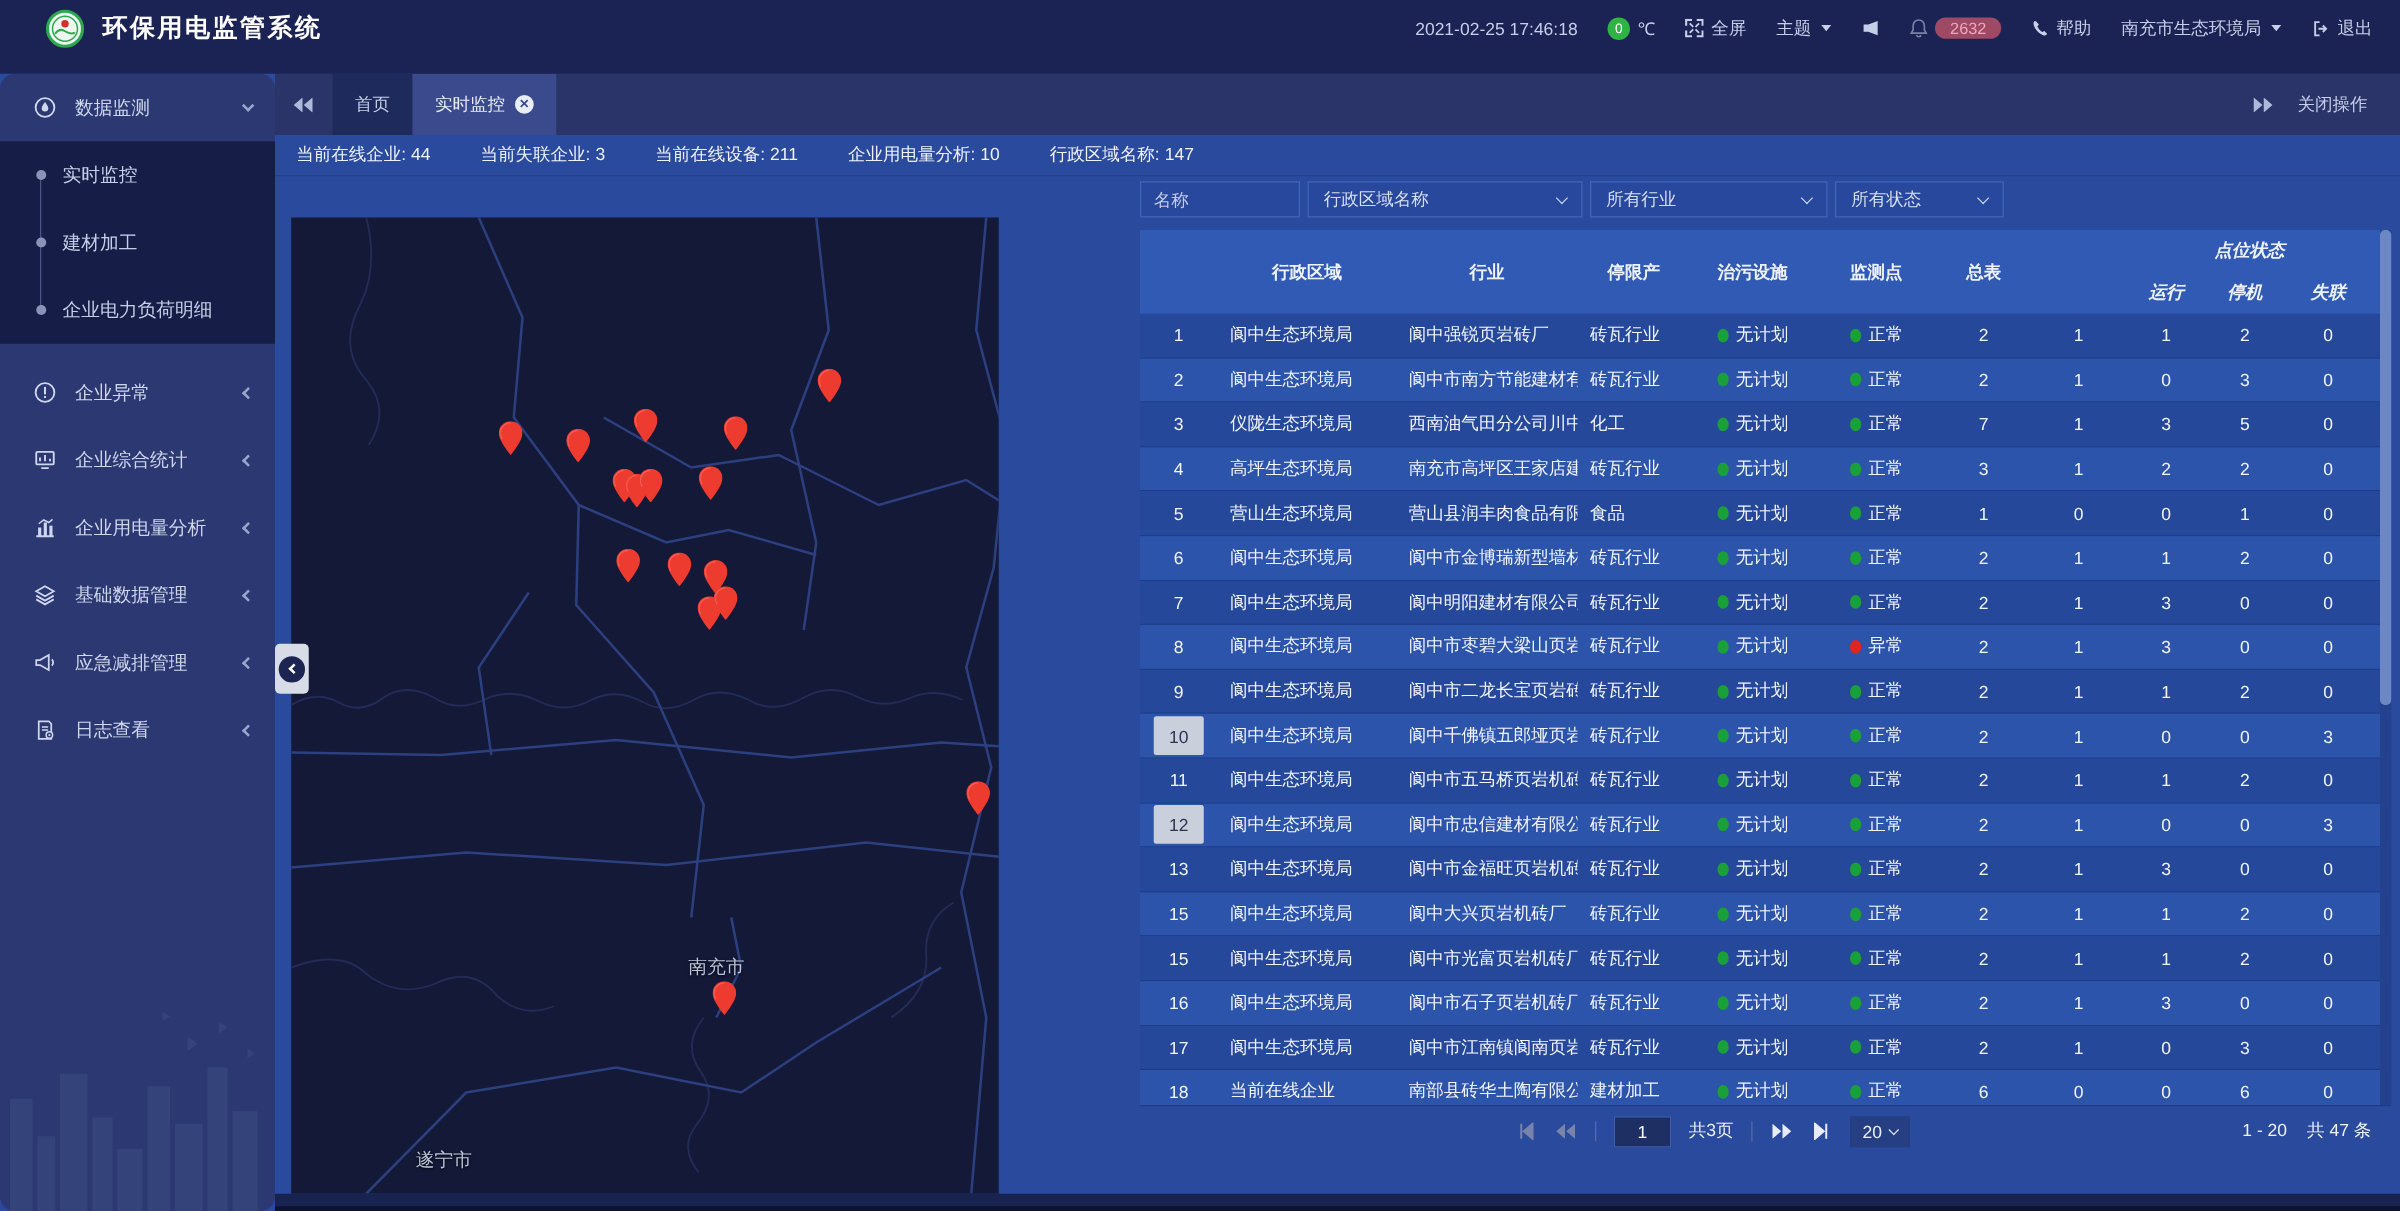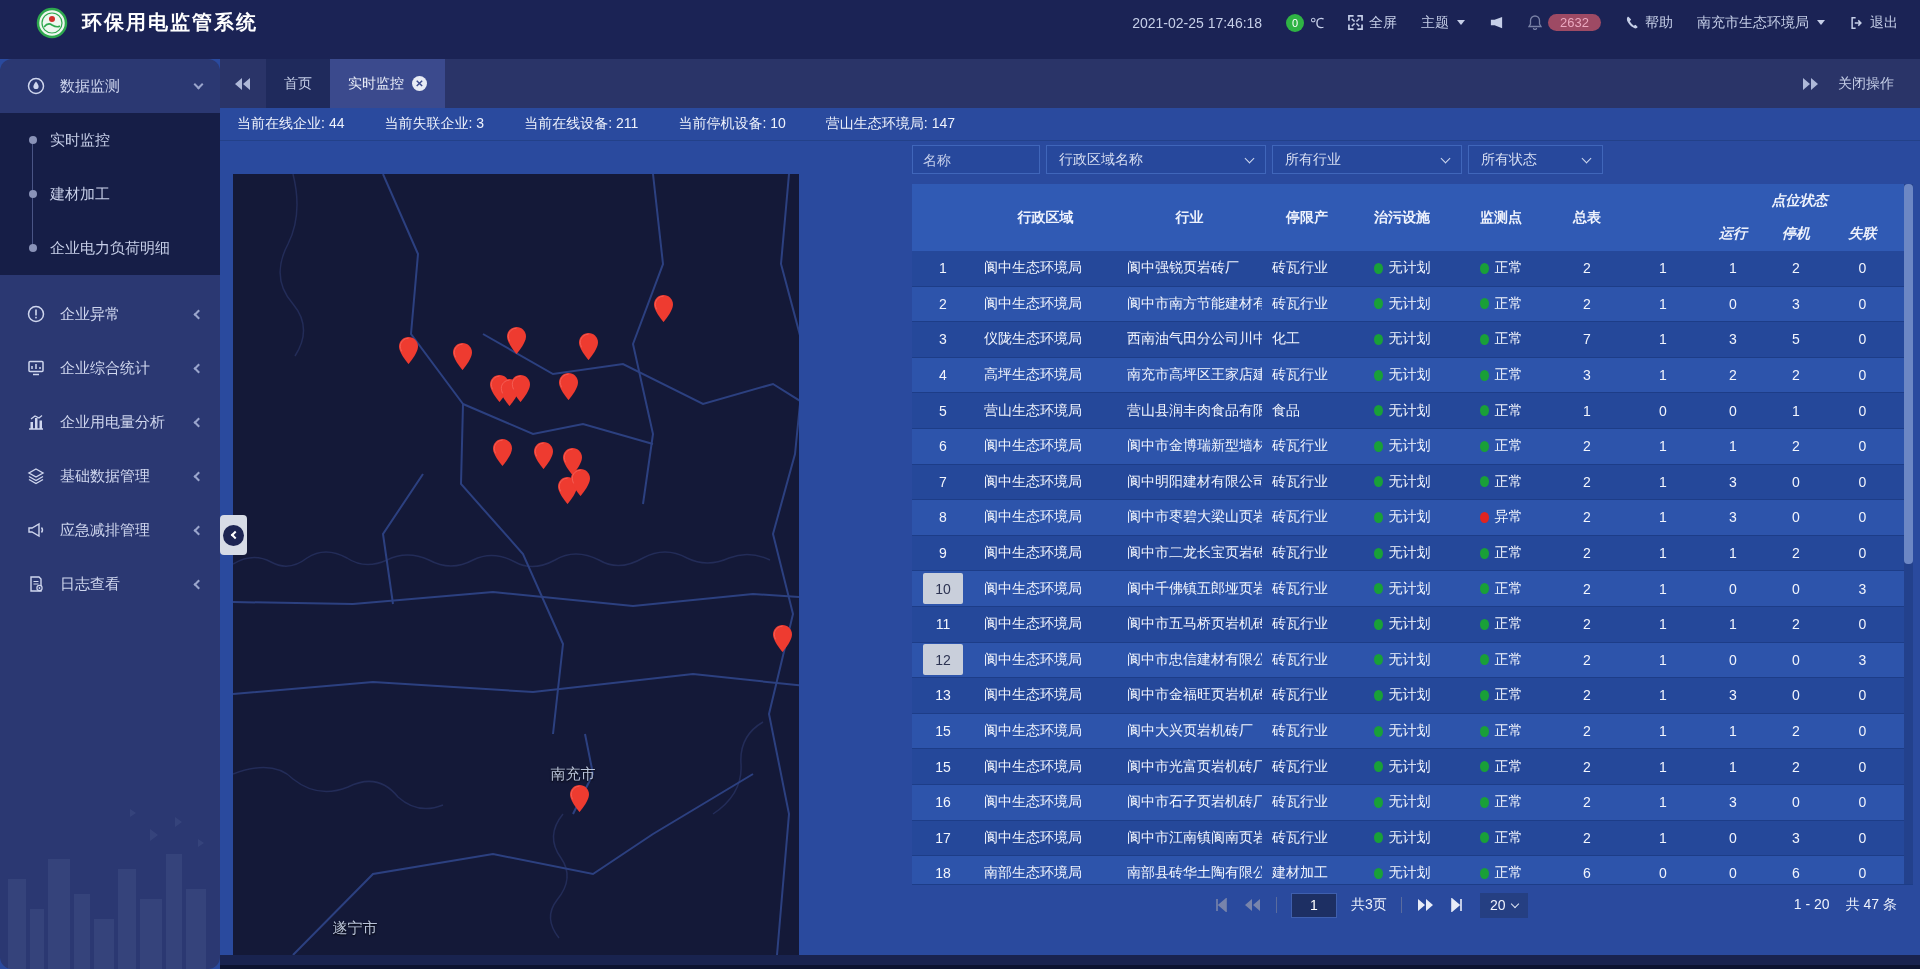--- a/index.html
+++ b/index.html
@@ -306,22 +306,22 @@
         <path d="M1 0l7 6-7 6zM9 0l7 6-7 6z" fill="#aeb8d8"></path>
       </svg>
       <span>关闭操作</span>
     </div>
   </div>
 
   <div class="statsbar">
       <span class="stat"><span>当前在线企业:</span><b>44</b></span>
       <span class="stat"><span>当前失联企业:</span><b>3</b></span>
       <span class="stat"><span>当前在线设备:</span><b>211</b></span>
-      <span class="stat"><span>当前停机设备:</span><b>10</b></span>
-      <span class="stat"><span>营山生态环境局:</span><b>147</b></span>
+      <span class="stat"><span>企业用电量分析:</span><b>10</b></span>
+      <span class="stat"><span>行政区域名称:</span><b>147</b></span>
     </div>
 
   <div class="map">
     <svg width="671" height="781" viewBox="0 0 671 781" style="position:absolute;left:0;top:0">
       <g fill="none" stroke="#232c58" stroke-width="1.5">
         <path d="M671,300 q-30,20 -20,45 q15,20 -10,40 q-25,15 -15,45 q12,25 -12,45 q-20,18 -5,40"></path>
         <path d="M0,600 q40,-15 60,5 q25,20 55,8 q30,-15 50,10 q20,18 45,8"></path>
         <path d="M0,390 q20,-12 38,-2 q18,10 36,-4 q18,-12 40,0 q18,12 40,2 q20,-10 42,0 q22,12 44,0 q20,-10 42,2 q18,10 40,-2 q20,-12 44,0 q20,12 44,-2 q22,-12 44,0 q20,10 42,0 q20,-8 41,2"></path>
         <path d="M60,0 q10,40 -5,70 q-18,34 5,60 q20,24 2,52"></path>
         <path d="M480,640 q30,-20 28,-50 q-2,-28 22,-42"></path>
@@ -694,21 +694,21 @@
           <div class="td"><i class="dot g"></i>正常</div>
           <div class="td">2</div>
           <div class="td">1</div>
           <div class="td">0</div>
           <div class="td">3</div>
           <div class="td">0</div>
           <div class="td"></div>
         </div>
         <div class="trow grid-cols">
           <div class="td">18</div>
-          <div class="td left">南部生态环境局</div>
+          <div class="td left">当前在线企业</div>
           <div class="td left">南部县砖华土陶有限公</div>
           <div class="td left">建材加工</div>
           <div class="td"><i class="dot g"></i>无计划</div>
           <div class="td"><i class="dot g"></i>正常</div>
           <div class="td">6</div>
           <div class="td">0</div>
           <div class="td">0</div>
           <div class="td">6</div>
           <div class="td">0</div>
           <div class="td"></div>

